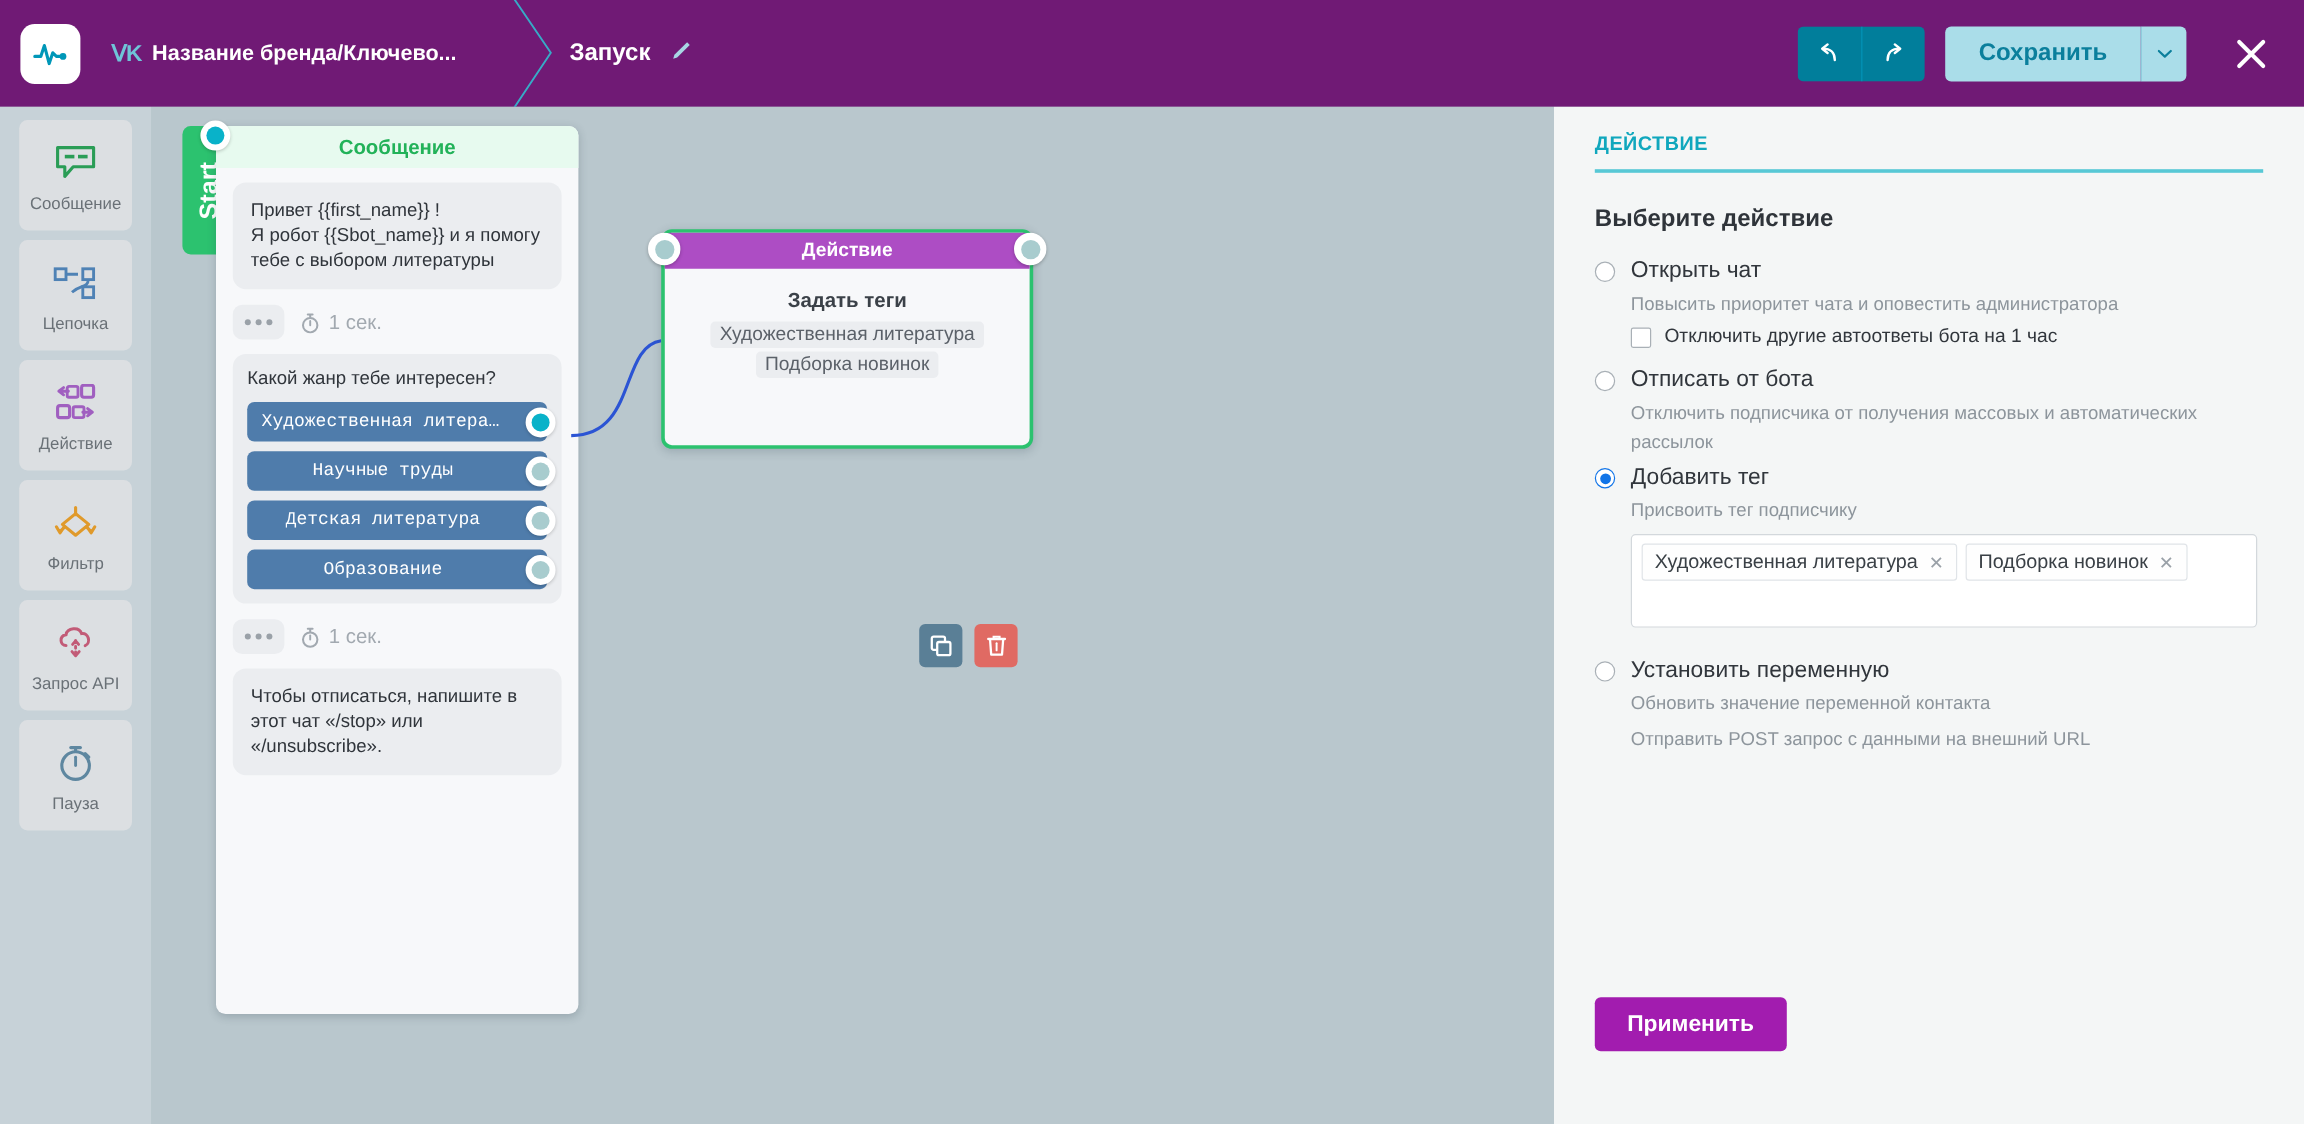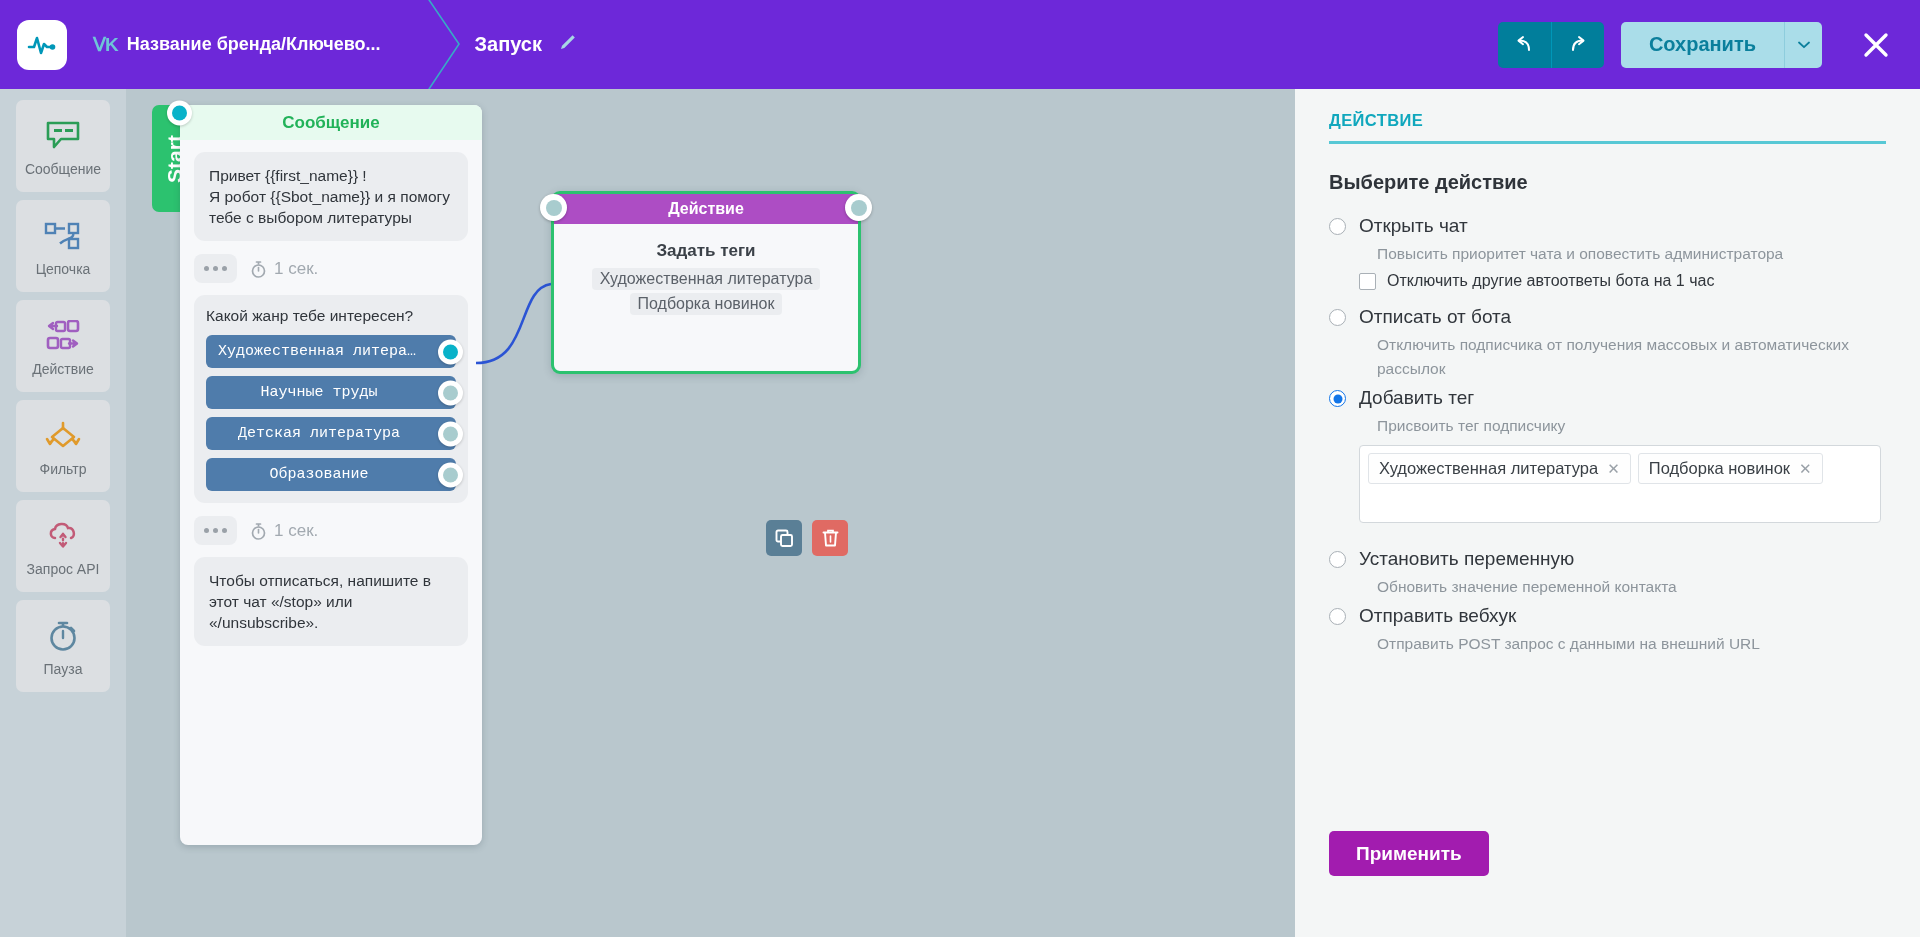--- a/index.html
+++ b/index.html
@@ -7,21 +7,21 @@
     width: 1920px; height: 937px;
     font-family: "Liberation Sans", sans-serif;
     overflow: hidden;
     background: #b9c7cd;
   }
 
   
   .header {
     position: absolute; left: 0; top: 0;
     width: 1920px; height: 89px;
-    background: #6d28d9;
+    background: #701a75;
     display: flex; align-items: center;
   }
   .logo-box {
     width: 50px; height: 50px; margin-left: 17px;
     background: #ffffff; border-radius: 12px;
     display: flex; align-items: center; justify-content: center;
     flex: 0 0 auto;
   }
   .breadcrumb-1 {
     display: flex; align-items: center;
@@ -258,21 +258,21 @@
   }
   .radio.on { border-color: #1275e8; }
   .radio.on::after {
     content: ""; position: absolute; left: 50%; top: 50%;
     transform: translate(-50%,-50%);
     width: 9px; height: 9px; border-radius: 50%; background: #1275e8;
   }
   .radio-label { font-size: 19px; color: #31363c; }
   .radio-desc {
     font-size: 15.5px; color: #8d959c; line-height: 24px;
-    margin-left: 48px; margin-bottom: 6px; max-width: 510px;
+    margin-left: 30px; margin-bottom: 6px; max-width: 510px;
   }
   .check-row { display: flex; align-items: center; margin-left: 30px; margin-bottom: 16px; }
   .checkbox {
     width: 17px; height: 17px; border: 1.6px solid #a9b0b6;
     background: #fff; border-radius: 2px; margin-right: 11px;
     flex: 0 0 auto; cursor: pointer;
   }
   .check-label { font-size: 16px; color: #31363c; }
 
   .tag-input {
@@ -599,20 +599,16 @@
       <span class="chip-x">✕</span>
     </span>
   </div>
 
   <div class="radio-row">
     <span class="radio"></span>
     <span class="radio-label">Установить переменную</span>
   </div>
   <div class="radio-desc">Обновить значение переменной контакта</div>
 
-  <div class="radio-row">
-    <span class="radio"></span>
-    <span class="radio-label">Отправить вебхук</span>
-  </div>
   <div class="radio-desc">Отправить POST запрос с данными на внешний URL</div>
 
   <button class="apply-btn">Применить</button>
 </div>
 
 </body></html>

